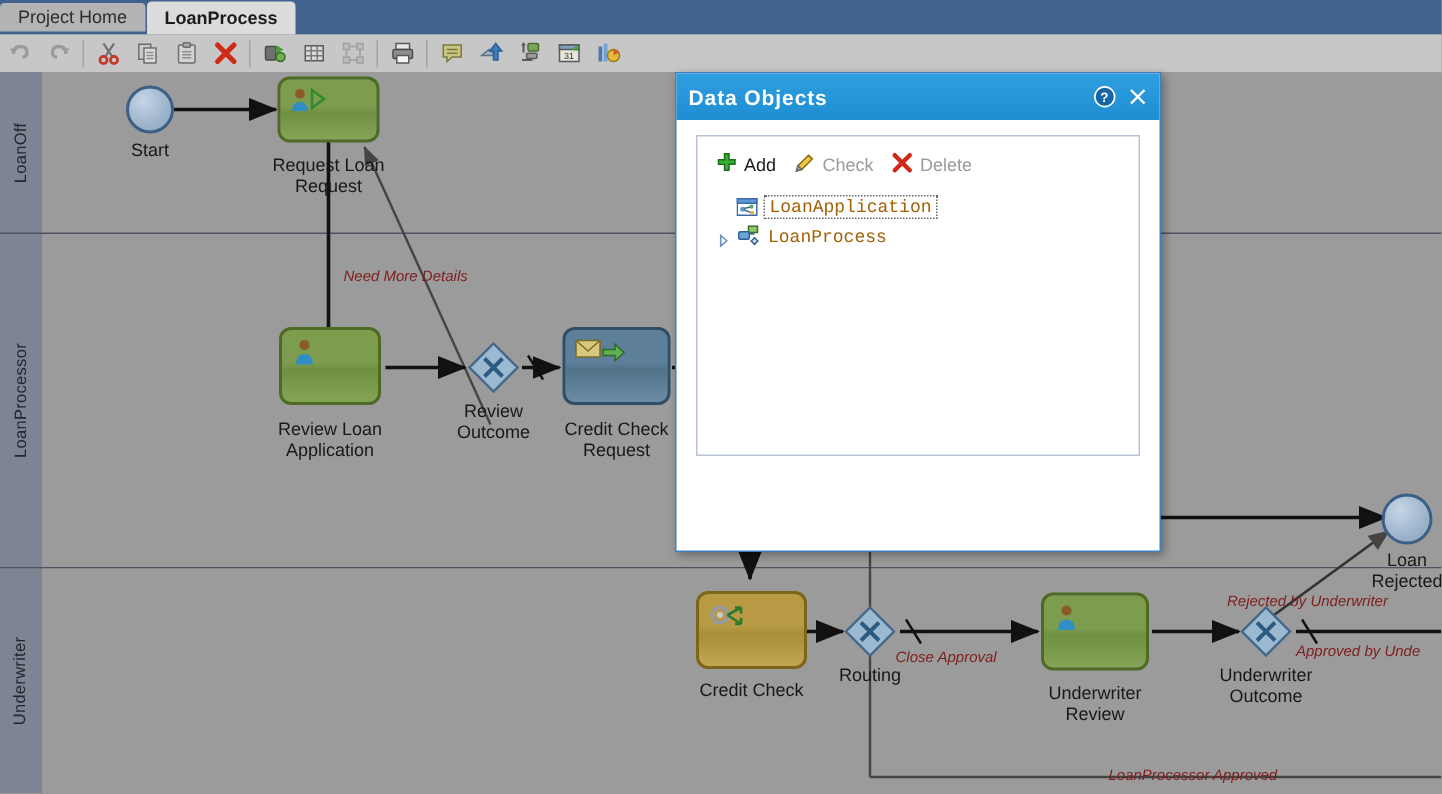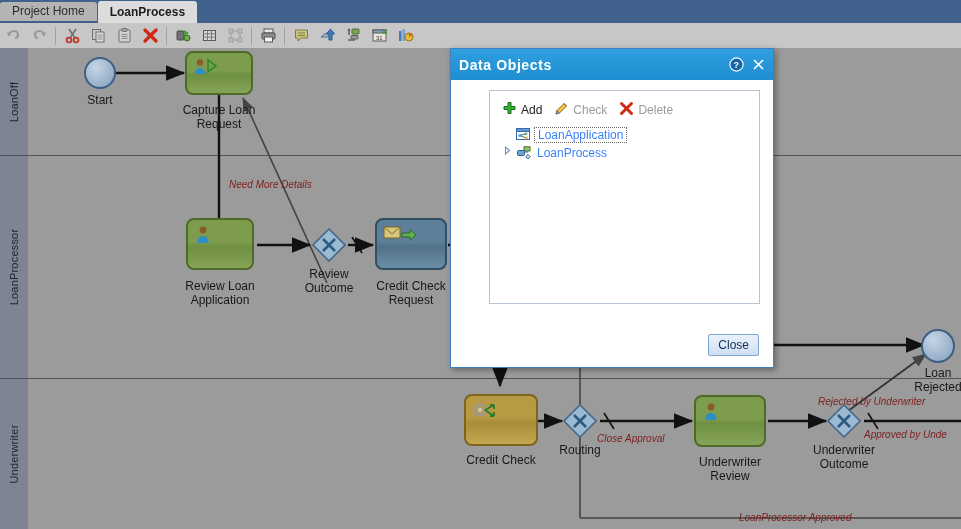--- a/index.html
+++ b/index.html
@@ -108,30 +108,30 @@
   }
   #dlg-title{
     height:31px;background:linear-gradient(to bottom,#2f9fe0 0%,#1f8ed2 100%);
     display:flex;align-items:center;
     color:#fff;font-size:14px;font-weight:bold;letter-spacing:0.6px;
     padding-left:8px;
     text-align:center;
   }
   #dlg-title .sp{flex:1;}
   .dlg-icon{width:22px;height:22px;display:flex;align-items:center;justify-content:center;}
-  #dlg-body{padding:10px 13px 0 13px;margin-left:25px;}
+  #dlg-body{padding:10px 13px 0 13px;}
   #dlg-panel{
     border:1px solid #b9c3d6;background:#fff;height:214px;box-sizing:border-box;
     padding:6px 4px 0 4px;
   }
   .dlg-actions{display:flex;align-items:center;gap:4px;padding:2px 0 6px 6px;}
   .act{display:flex;align-items:center;gap:4px;font-size:12px;padding:2px 6px 2px 2px;}
   .act.enabled{color:#1a1a1a;}
   .act.disabled{color:#9a9a9a;}
-  .tree-row{display:flex;align-items:flex-start;height:19px;padding-left:6px;font-size:12px;color:#3b82f6;}
+  .tree-row{display:flex;align-items:flex-end;height:19px;padding-left:6px;font-size:12px;color:#a16207;font-family:Liberation Mono, monospace;}
   .tree-row .tw{width:14px;display:flex;align-items:center;justify-content:center;}
   .tree-row .ti{width:20px;display:flex;align-items:center;justify-content:center;}
   .tree-row .tl{padding:0 3px;}
   .tree-row.selected .tl{border:1px dotted #6b6b6b;}
   #dlg-footer{
     position:absolute;left:0;bottom:0;width:322px;height:44px;
     display:flex;align-items:center;justify-content:flex-end;
     padding-right:14px;box-sizing:border-box;
   }
   #close-btn{
@@ -338,21 +338,21 @@
   <div class="node task-user" style="left:185px;top:3px;width:68px;height:44px;">
     <span class="nodeicon">
       <svg width="26" height="18" viewBox="0 0 26 18">
         <circle cx="7" cy="4.5" r="3.2" fill="#8a5a2b"></circle>
         <path d="M1.8 16 q0 -6 5.2 -6 q5.2 0 5.2 6 z" fill="#2f8ec6"></path>
         <path d="M15 2 l8 6 l-8 6 z" fill="none" stroke="#2f8a2f" stroke-width="1.6"></path>
       </svg>
     </span>
   </div>
   <div class="label" style="left:159px;top:55px;width:120px;">
-    <div>Capture Loan</div>
+    <div>Request Loan</div>
     <div>Request</div>
   </div>
 
   <div class="flowlabel" style="left:229px;top:131px;">Need More Details</div>
 
   <div class="node task-user" style="left:186px;top:170px;width:68px;height:52px;">
     <span class="nodeicon">
       <svg width="20" height="20" viewBox="0 0 20 20">
         <circle cx="9" cy="5" r="3.4" fill="#8a5a2b"></circle>
         <path d="M3.4 18 q0 -7 5.6 -7 q5.6 0 5.6 7 z" fill="#2f8ec6"></path>
@@ -534,16 +534,13 @@
             <line x1="8.5" y1="6" x2="12" y2="6" stroke="#2f5f92"></line>
             <path d="M12 8.5 l2.2 2.2 l-2.2 2.2 l-2.2 -2.2 z" fill="#cfe0f2" stroke="#2f5f92"></path>
           </svg>
         </span>
         <span class="tl">LoanProcess</span>
       </div>
 
     </div>
   </div>
 
-  <div id="dlg-footer">
-    <button id="close-btn">Close</button>
-  </div>
 </div>
 
 </body></html>

